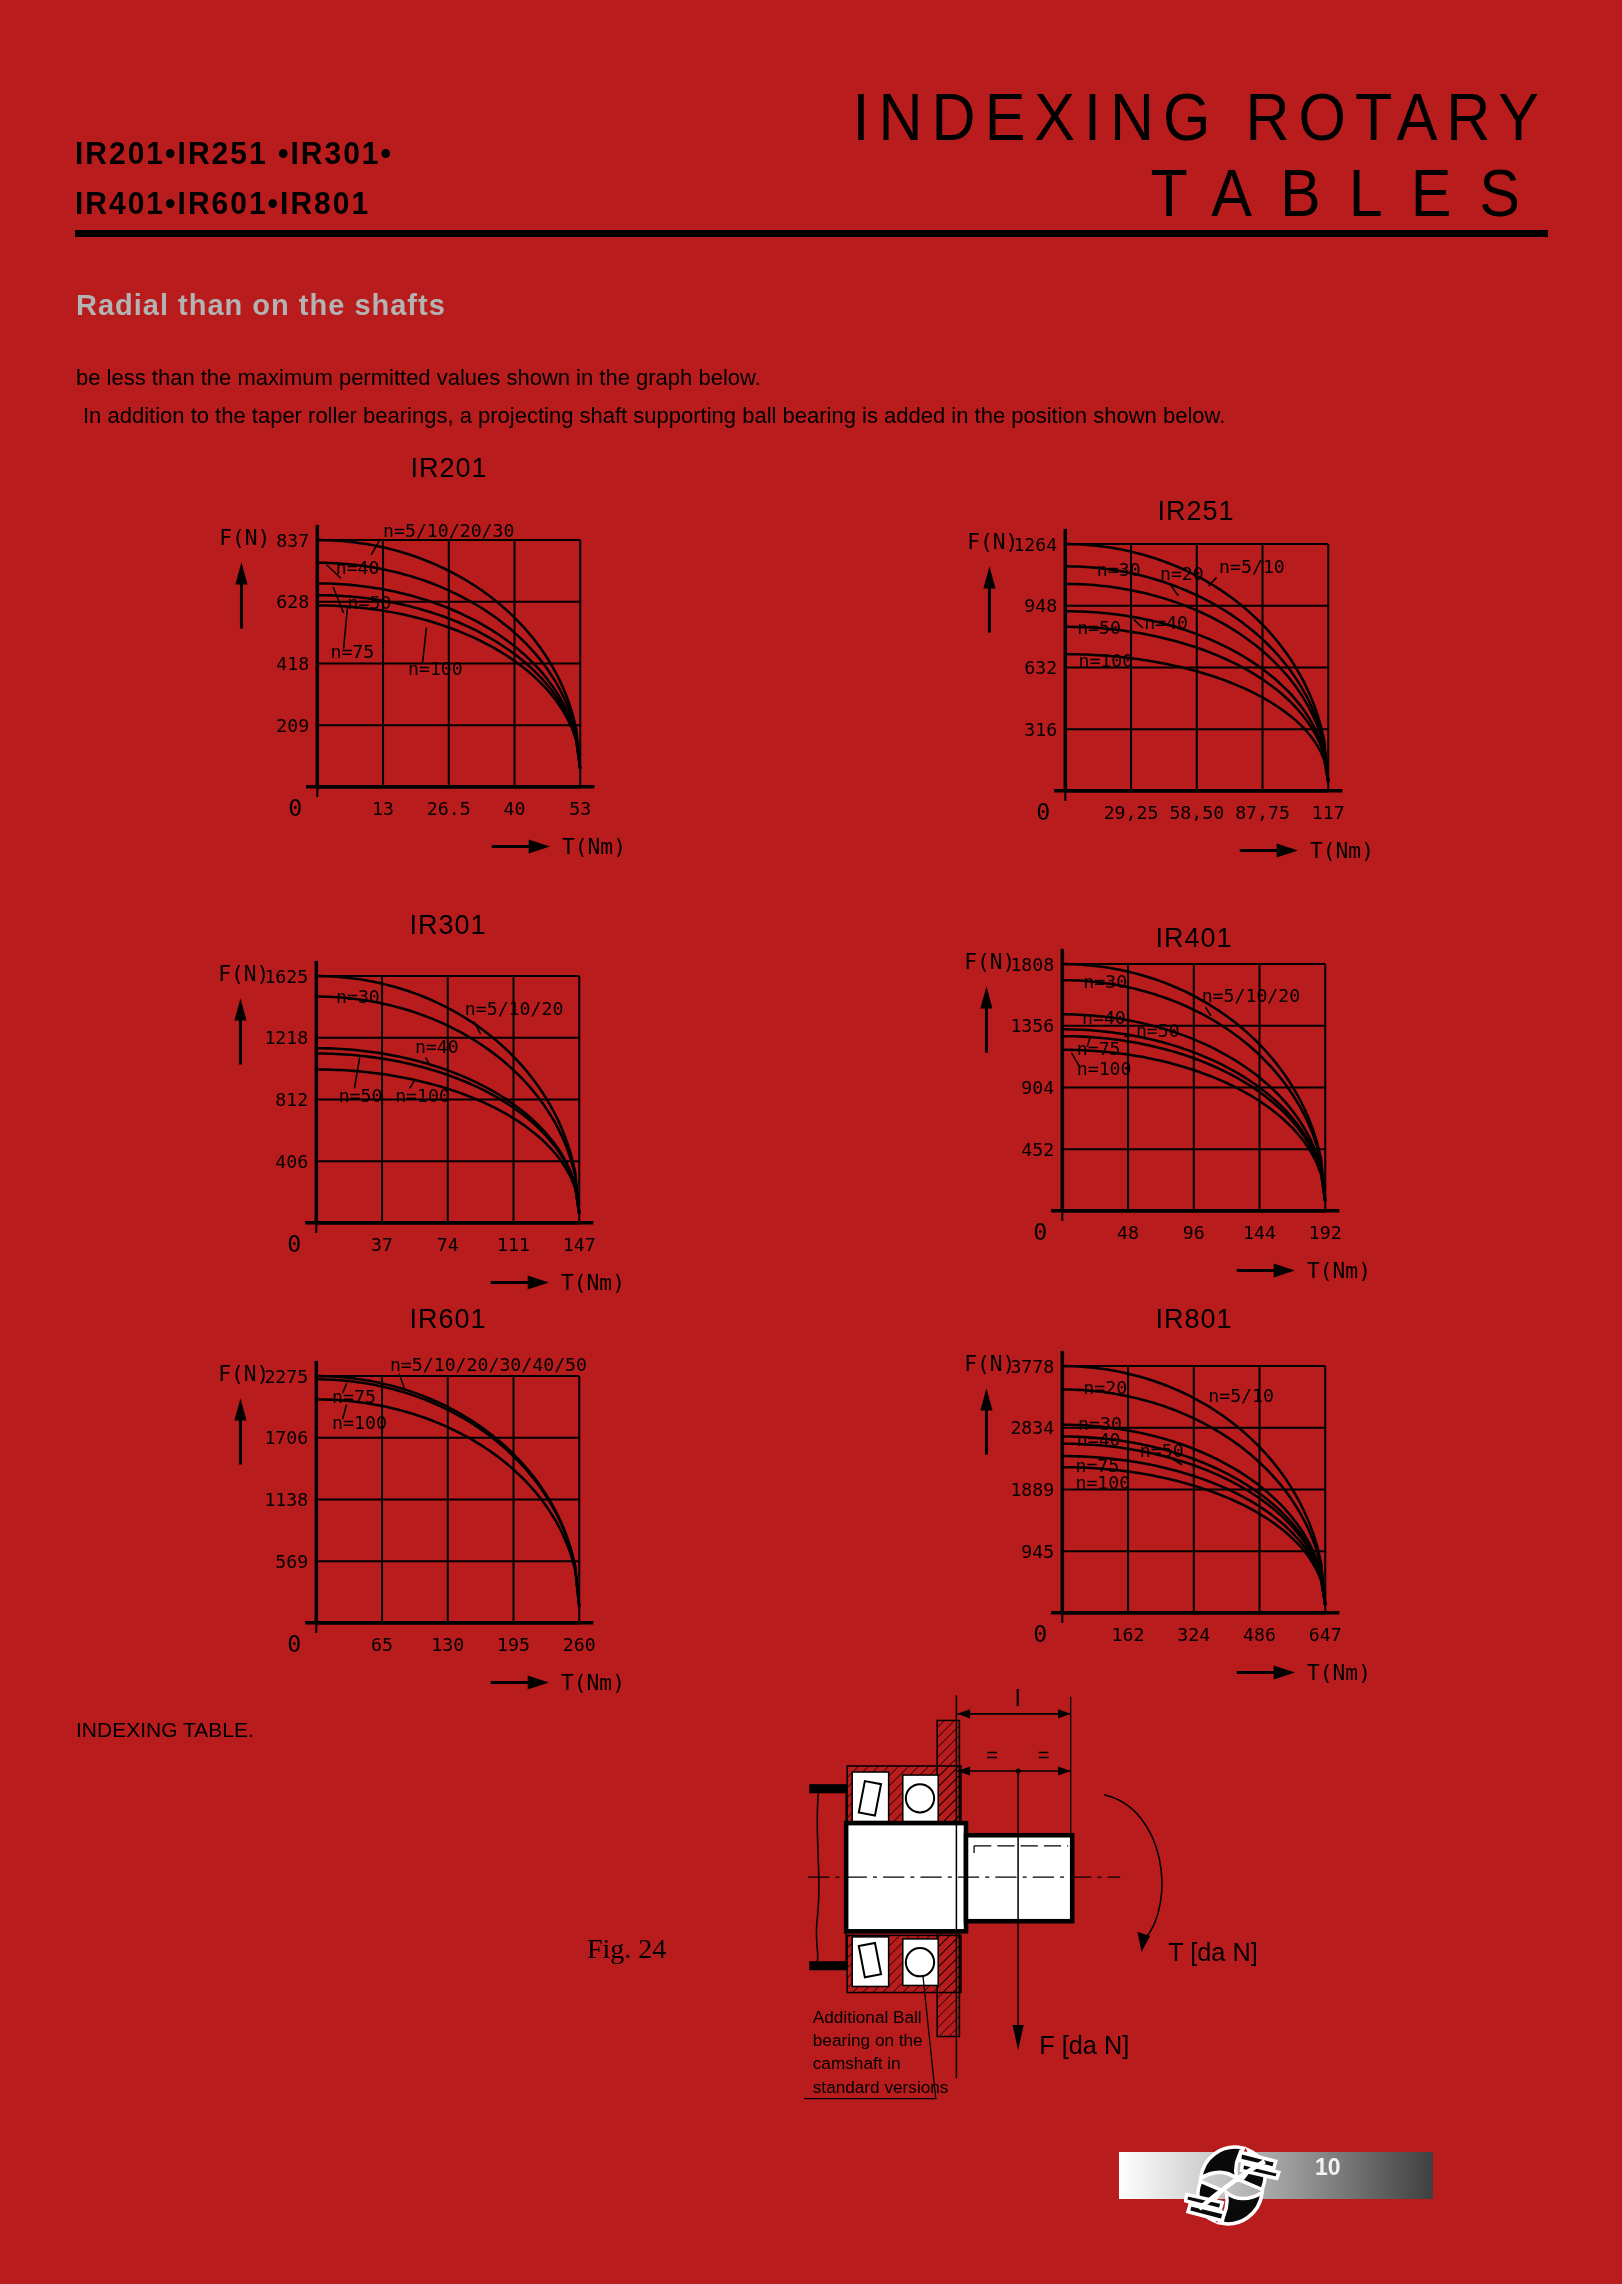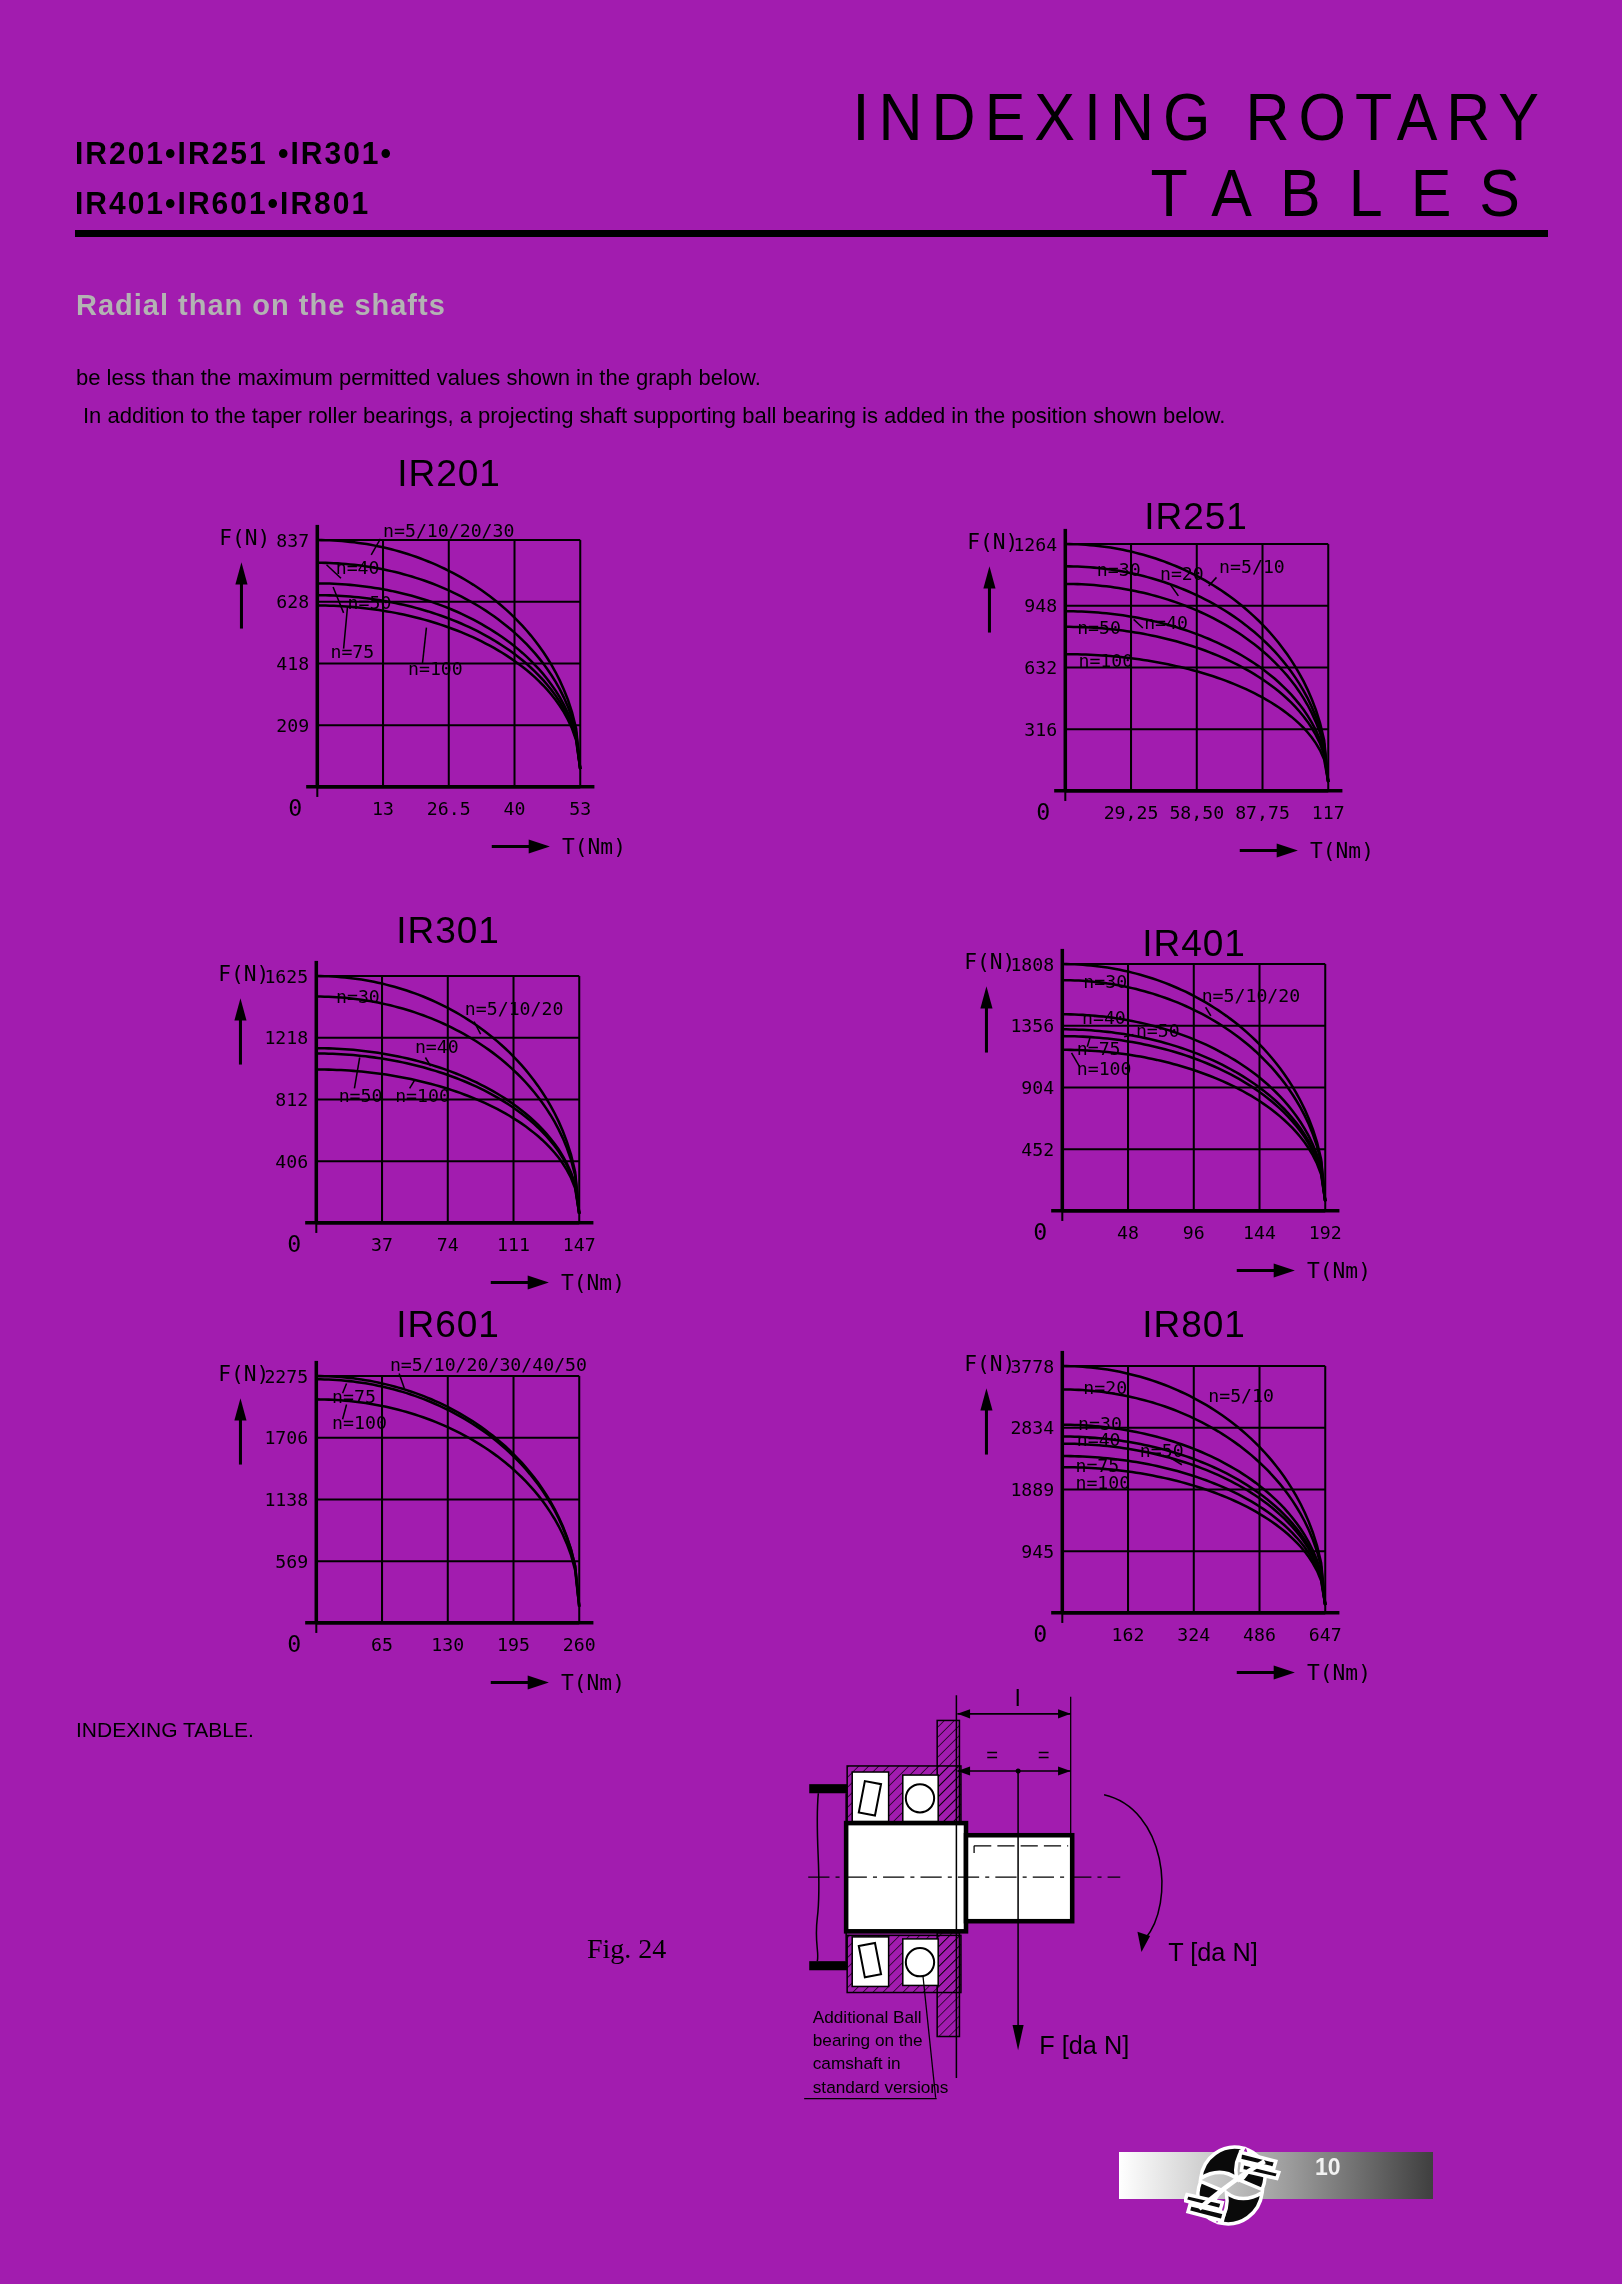--- a/index.html
+++ b/index.html
@@ -1,26 +1,26 @@
 <!DOCTYPE html>
 <html style="font-size:8px"><head>
 <meta charset="utf-8">
 <style>
   html,body{margin:0;padding:0;background:#e8e8e8;}
-  .page{position:relative;width:1622px;height:2284px;background:#a21caf;overflow:hidden;
+  .page{position:relative;width:1622px;height:2284px;background:#b91c1c;overflow:hidden;
         font-family:"Liberation Sans", sans-serif;color:#000;}
   .abs{position:absolute;}
   .models{font-size:30px;font-weight:bold;letter-spacing:2px;transform:scaleY(1.05);transform-origin:left top;white-space:nowrap;}
   .bigtitle{font-size:61px;letter-spacing:9px;white-space:nowrap;text-align:right;transform:scaleY(1.08);transform-origin:right top;}
   .bigtitle2{font-size:61px;letter-spacing:28px;white-space:nowrap;text-align:right;transform:scaleY(1.08);transform-origin:right top;}
   .rule{background:#000;height:7px;}
   .grayhead{font-size:29px;font-weight:bold;letter-spacing:1px;color:#b3b3b3;white-space:nowrap;}
   .para{font-size:22px;line-height:1.0;white-space:nowrap;}
   .caption{font-size:21px;white-space:nowrap;}
-  .chart-title{position:absolute;width:364px;text-align:center;font-size:37px;letter-spacing:1px;}
+  .chart-title{position:absolute;width:364px;text-align:center;font-size:27px;letter-spacing:1px;}
   .chart{position:absolute;}
   .tick{font:36px "DejaVu Sans Mono", monospace;}
   .tick0{font:46px "DejaVu Sans Mono", monospace;}
   .axis{font:42px "DejaVu Sans Mono", monospace;}
   .clabel{font:36px "DejaVu Sans Mono", monospace;}
   .fig24label{font-family:"Liberation Serif", serif;font-size:28px;white-space:nowrap;}
   .ft{font-family:"Liberation Sans", sans-serif;}
   .footer-bar{position:absolute;left:1119px;top:2152px;width:314px;height:47px;
       background:linear-gradient(90deg,#ffffff 0%,#d8d8d8 22%,#9a9a9a 55%,#3f3f3f 100%);}
   .page-num{position:absolute;left:1315px;top:2154px;font-size:23px;font-weight:bold;color:#f2f2f2;

